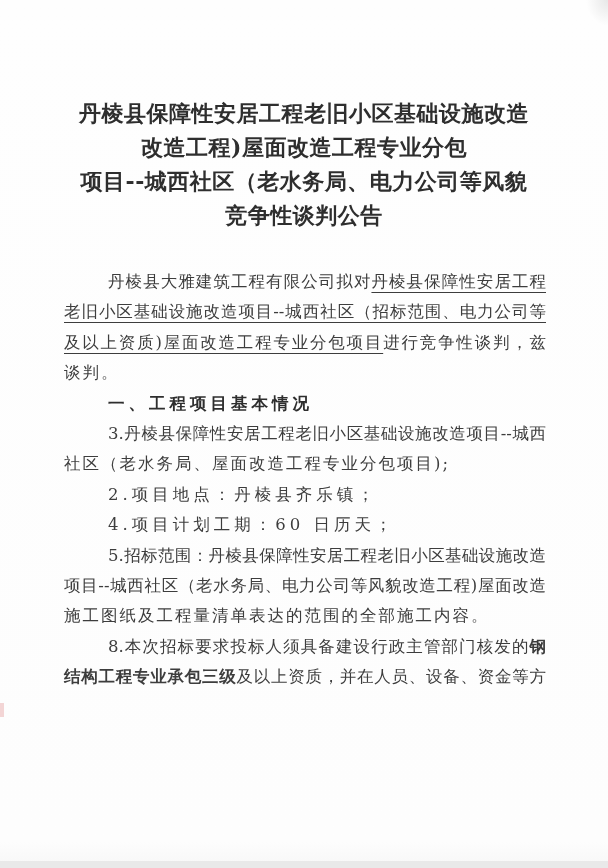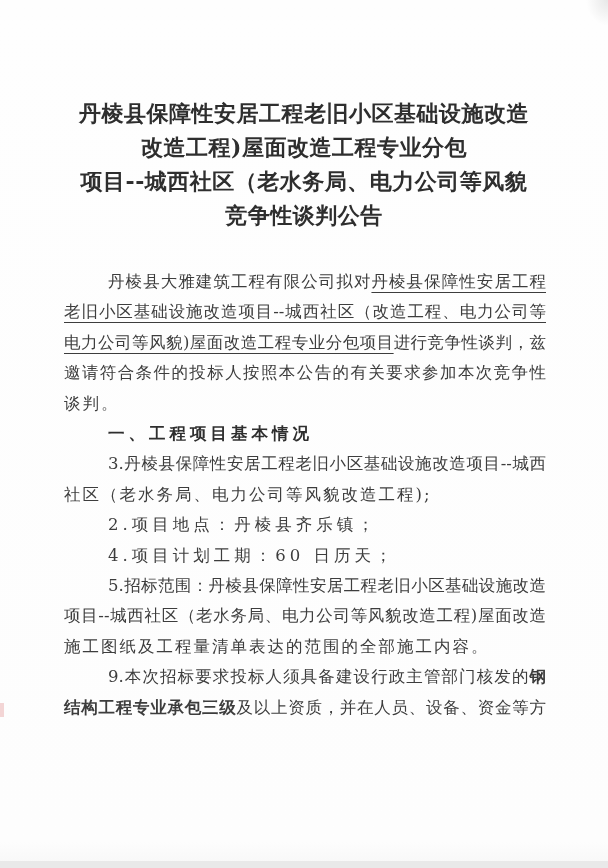--- a/index.html
+++ b/index.html
@@ -99,42 +99,41 @@
       <div>丹棱县保障性安居工程老旧小区基础设施改造</div>
       <div>改造工程)屋面改造工程专业分包</div>
       <div>项目--城西社区（老水务局、电力公司等风貌</div>
       <div>竞争性谈判公告</div>
     </div>
 
     <div class="body-block">
 
       <div class="ln full ind"><span>丹棱县大雅建筑工程有限公司拟对</span><span class="u">丹棱县保障性安居工程</span></div>
 
-      <div class="ln full"><span class="u">老旧小区基础设施改造项目--城西社区（改造工程、电力公司等</span></div>
+      <div class="ln full"><span class="u">老旧小区基础设施改造项目--城西社区（招标范围、电力公司等</span></div>
 
-      <div class="ln full"><span class="u">电力公司等风貌)屋面改造工程专业分包项目</span><span>进行竞争性谈判，兹</span></div>
+      <div class="ln full"><span class="u">及以上资质)屋面改造工程专业分包项目</span><span>进行竞争性谈判，兹</span></div>
 
-      <div class="ln full">邀请符合条件的投标人按照本公告的有关要求参加本次竞争性</div>
 
       <div class="ln short">谈判。</div>
 
       <div class="ln head ind">一、工程项目基本情况</div>
 
       <div class="ln full ind">3.丹棱县保障性安居工程老旧小区基础设施改造项目--城西</div>
-      <div class="ln short">社区（老水务局、电力公司等风貌改造工程);</div>
+      <div class="ln short">社区（老水务局、屋面改造工程专业分包项目);</div>
 
       <div class="ln item ind">2.项目地点：丹棱县齐乐镇；</div>
       <div class="ln item ind">4.项目计划工期：60 日历天；</div>
 
       <div class="ln full ind">5.招标范围：丹棱县保障性安居工程老旧小区基础设施改造</div>
       <div class="ln full">项目--城西社区（老水务局、电力公司等风貌改造工程)屋面改造</div>
       <div class="ln short">施工图纸及工程量清单表达的范围的全部施工内容。</div>
 
 
-      <div class="ln full ind"><span>9.本次招标要求投标人须具备建设行政主管部门核发的</span><span class="b">钢</span></div>
+      <div class="ln full ind"><span>8.本次招标要求投标人须具备建设行政主管部门核发的</span><span class="b">钢</span></div>
 
       <div class="ln full"><span class="b">结构工程专业承包三级</span><span>及以上资质，并在人员、设备、资金等方</span></div>
 
     </div>
 
     <div class="scan-smudge"></div>
     <div class="scan-artifact-pink"></div>
     <div class="bottom-strip"></div>
   </div>
 </div>

